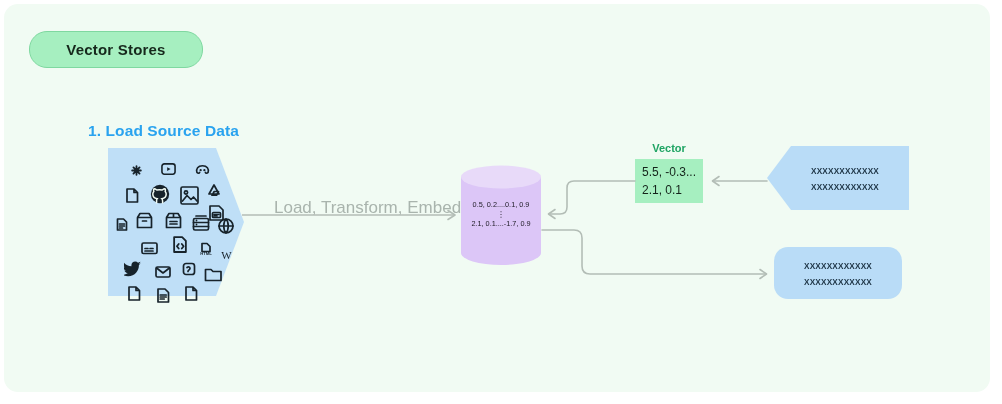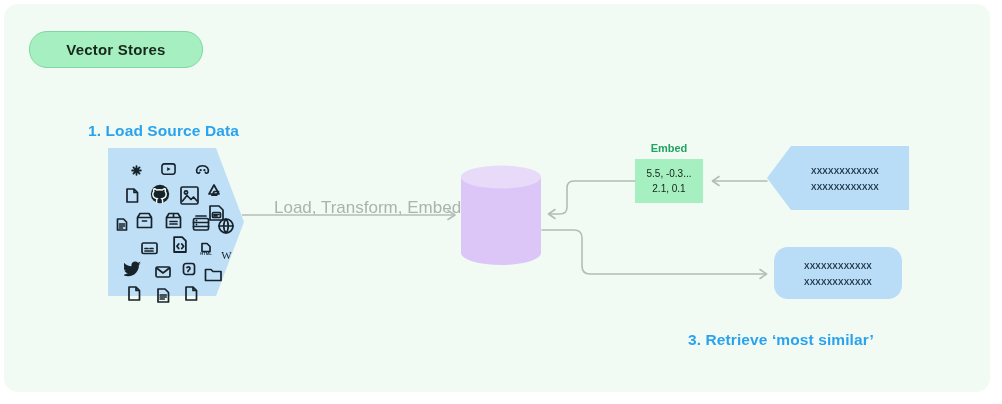--- a/index.html
+++ b/index.html
@@ -68,21 +68,21 @@
   #embedlabel{
     left:631px;top:138px;width:68px;text-align:center;
     font-size:11px;font-weight:bold;color:#1fa463;
   }
   #embedbox{
     left:631px;top:155px;width:68px;height:44px;
     background:#a6efc0;
     display:flex;align-items:center;justify-content:center;
   }
   #embedbox .t{
-    font-size:10px;color:#14231a;text-align:center;line-height:1.5;
+    font-size:12px;color:#14231a;text-align:left;line-height:1.5;
   }
 
   
   #querywrap{left:763px;top:142px;width:142px;height:64px;}
   #querytext{
     left:786px;top:160px;width:110px;text-align:center;
     font-size:8.2px;color:#1c3344;line-height:1.9;letter-spacing:.2px;
     font-weight:bold;
   }
 
@@ -104,21 +104,20 @@
 </head>
 <body>
 
 <div id="canvas">
 
   <div class="abs" id="badge">
     <span>Vector Stores</span>
   </div>
 
   <div class="abs step" id="step1">1. Load Source Data</div>
-  <div class="abs step" id="step3">3. Retrieve ‘most similar’</div>
 
   <div class="abs" id="srcwrap">
     <svg width="136" height="148" viewBox="0 0 136 148">
       <path d="M0,0 L108,0 L136,74 L108,148 L0,148 Z" fill="#bfdff7"></path>
     </svg>
     <div id="icons">
         <div class="ic" style="left: 22px; top: 16px;">
           <svg width="13" height="13" viewBox="0 0 12 12">
             <path d="M6 2 v8 M2 6 h8 M3.2 3.2 l5.6 5.6 M8.8 3.2 l-5.6 5.6" stroke="#17232b" fill="none" stroke-width="1.7" stroke-linecap="round" stroke-linejoin="round"></path>
           </svg>
@@ -269,22 +268,27 @@
       <polyline points="206,1.5 213,6 206,10.5" fill="none" stroke="#b3bdb6" stroke-width="1.6" stroke-linecap="round" stroke-linejoin="round"></polyline>
     </svg>
   </div>
 
   <div class="abs" id="cyl">
     <svg width="82" height="100" viewBox="0 0 82 100">
       <path d="M1,12 L1,88 A40,12 0 0 0 81,88 L81,12 Z" fill="#dcc6f7"></path>
       <ellipse cx="41" cy="12" rx="40" ry="11.5" fill="#e8daf9"></ellipse>
     </svg>
   </div>
-
-  <div class="abs" id="embedlabel">Embed</div>
+  <div class="abs" id="cyltext">
+    <span>0.5, 0.2....0.1, 0.9</span>
+    <span class="dots">⋮</span>
+    <span>2.1, 0.1....-1.7, 0.9</span>
+  </div>
+
+  <div class="abs" id="embedlabel">Vector</div>
   <div class="abs" id="embedbox">
     <div class="t">
       <span>5.5, -0.3...</span><br>
       <span>2.1, 0.1</span>
     </div>
   </div>
 
   <div class="abs" id="querywrap">
     <svg width="142" height="64" viewBox="0 0 142 64">
       <path d="M24,0 L142,0 L142,64 L24,64 L0,32 Z" fill="#b9dcf7"></path>

